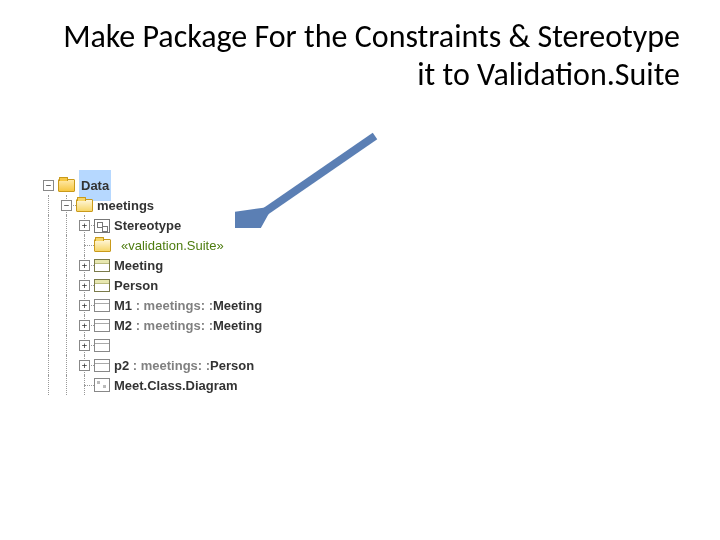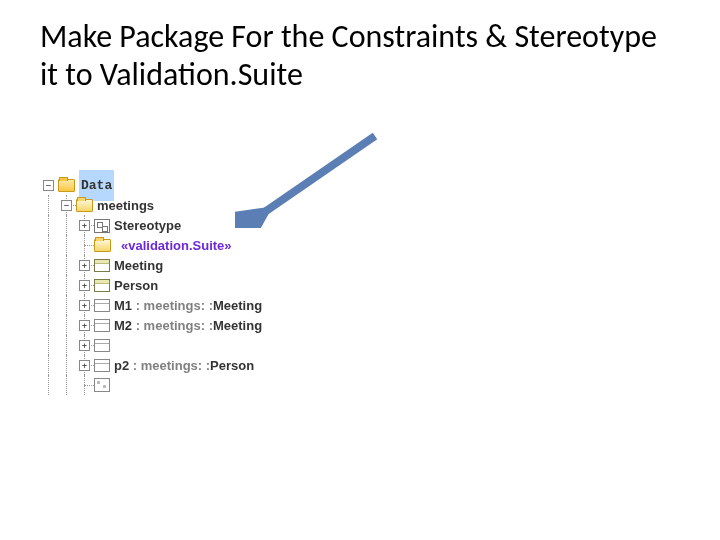--- a/index.html
+++ b/index.html
@@ -6,21 +6,21 @@
     margin: 0;
     padding: 0;
     width: 720px;
     height: 540px;
     background: white;
     font-family: Calibri, Arial, sans-serif;
     position: relative;
     overflow: hidden;
   }
   .title {
-    text-align: left;
+    text-align: right;
     font-size: 32px;
     color: #000;
     margin: 18px 40px 0 40px;
     line-height: 1.2;
   }
   .tree {
     position: absolute;
     top: 175px;
     left: 40px;
     font-family: Verdana, Arial, sans-serif;
@@ -96,25 +96,25 @@
   .inst-ic {
     width:14px; height:11px; border:1px solid #888; background:#fff; margin-top:1px;
   }
   .inst-ic::before{content:"";position:absolute;top:3px;left:0;right:0;border-top:1px solid #aaa;}
   .diag-ic {
     width:14px; height:12px; border:1px solid #888; background:#fff; margin-top:0;
   }
   .diag-ic::before{content:"";position:absolute;left:2px;top:2px;width:3px;height:3px;background:#bbb;}
   .diag-ic::after{content:"";position:absolute;left:8px;top:6px;width:3px;height:3px;background:#bbb;}
   .label { font-weight: bold; color:#333; }
-  .sel { background:#b6d8ff; padding:8px 2px;font-family:Liberation Mono, monospace; }
+  .sel { background:#b6d8ff; padding:8px 2px; }
   .inst-name { font-weight:bold; color:#333; }
   .inst-path { color:#808080; font-weight:bold; }
   .inst-type { color:#333; font-weight:bold; }
-  .stereo { color:#6d28d9; font-weight:bold; margin-left:6px; }
+  .stereo { color:#4d7c0f; font-weight:normal; margin-left:6px; }
   .arrow {
     position:absolute;
     top: 128px;
     left: 235px;
     width: 150px;
     height: 100px;
     pointer-events:none;
   }
 </style>
 </head>
@@ -285,16 +285,17 @@
         <span class="dotted-v"></span>
       </span>
     <span class="indent">
         <span class="dotted-v"></span>
       </span>
     <span class="indent">
         <span class="dotted-v"></span>
         <span class="dotted-h"></span>
       </span>
     <span class="icon diag-ic"></span>
+    <span class="label">Meet.Class.Diagram</span>
   </div>
 
 
 </div>
 
 </body></html>

